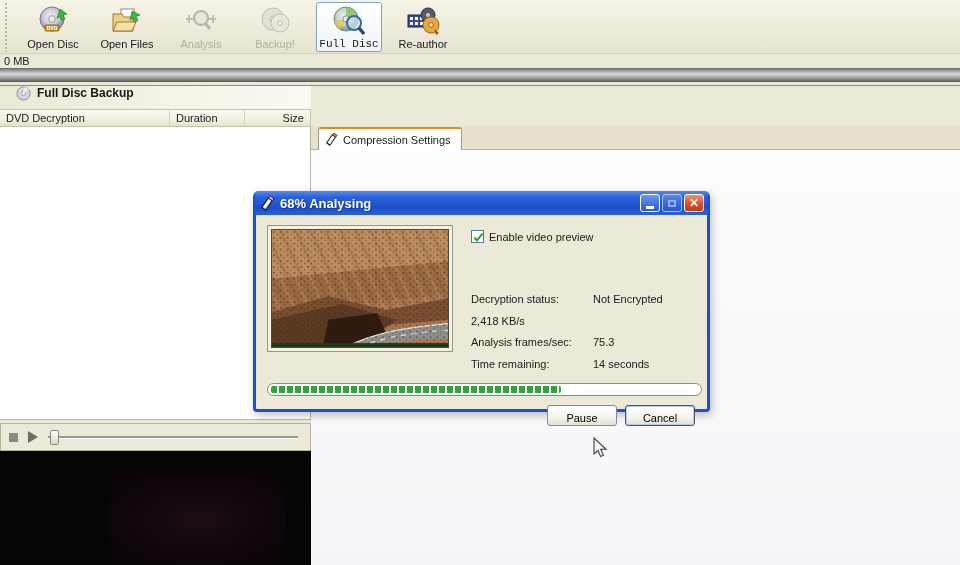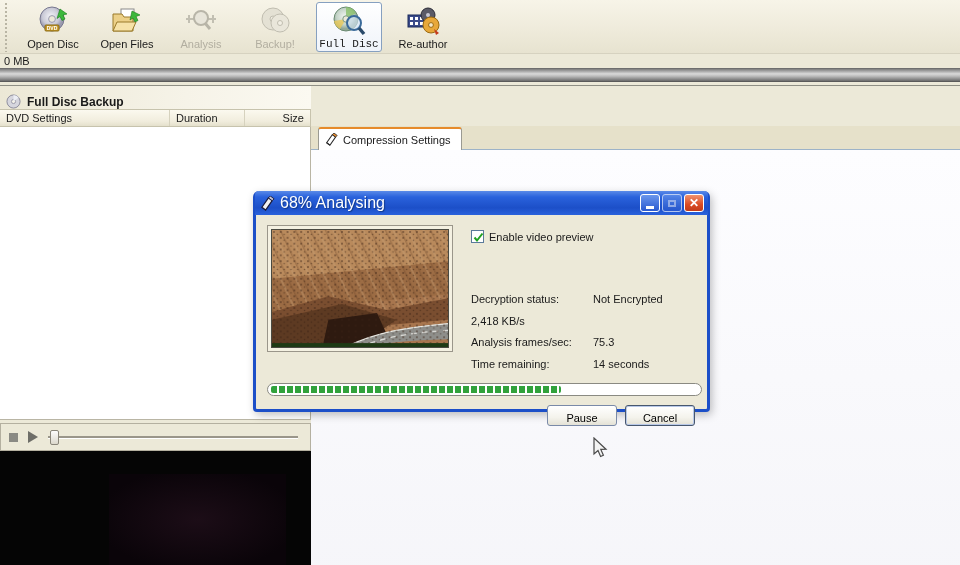--- a/index.html
+++ b/index.html
@@ -25,21 +25,21 @@
   
   .size-row { position:absolute; left:0; top:55px; width:960px; height:13px; }
   .size-row span { position:absolute; left:4px; top:0; }
   .capacity-bar { position:absolute; left:0; top:68px; width:960px; height:14px;
     border-top:1px solid #6e6e6e; border-bottom:1px solid #5a5a5a;
     background:linear-gradient(180deg,#7c7c7c 0%,#d9d9d9 40%,#bcbcbc 60%,#6b6b6b 100%); }
   .panel-split { position:absolute; left:0; top:85px; width:960px; height:1px; background:#8f8f85; }
 
   
   .left-panel { position:absolute; left:0; top:86px; width:311px; height:479px; }
-  .panel-header { height:23px; display:flex; align-items:flex-end; gap:6px; padding-left:6px;
+  .panel-header { height:23px; display:flex; align-items:flex-start; gap:6px; padding-left:16px;
     background:linear-gradient(90deg,#ece8d6 0%,#f6f3e8 60%,#fbf9f1 100%); }
   .panel-header .ph-title { font-weight:bold; font-size:12px; }
   .list-header { display:flex; height:18px; border:1px solid #c7c3ad; border-left:none;
     background:linear-gradient(180deg,#fbf9ef 0%,#f1eddd 70%,#e4e0cc 100%); }
   .list-header .col { padding:2px 6px 0 6px; border-right:1px solid #d6d2be; }
   .col-structure { width:170px; }
   .col-duration { width:75px; text-align:left; }
   .col-size { flex:1; text-align:right; border-right:none !important; }
   .list-body { height:293px; background:#ffffff; border-right:1px solid #b9b5a4; border-bottom:1px solid #b9b5a4; }
   .player-bar { margin-top:3px; height:28px; background:#ece9d8; border:1px solid #b4b0a0;
@@ -62,21 +62,21 @@
     border-radius:3px 3px 0 0; display:flex; align-items:center; gap:5px; padding:0 10px 0 6px; }
   .tab-content { height:454px; background:linear-gradient(180deg,#fdfdff 0%,#f5f5f9 100%); }
 
   
   .dialog { position:absolute; left:253px; top:191px; width:457px; height:221px;
     border:3px solid #1c4fc8; border-top:none; border-radius:6px 6px 4px 4px;
     box-shadow:2px 3px 8px rgba(0,0,0,.25); background:#ece9d8; }
   .titlebar { height:24px; border-radius:4px 4px 0 0; margin:0 -1px; position:relative;
     background:linear-gradient(180deg,#5a8ae8 0%,#2a62dc 25%,#1c4fc8 70%,#2a62dc 100%);
     display:flex; align-items:center; padding-left:5px; gap:5px; }
-  .titlebar .t-text { color:#ffffff; font-weight:normal; font-size:16px; text-shadow:1px 1px 1px #123a8a;text-align:right; }
+  .titlebar .t-text { color:#ffffff; font-weight:bold; font-size:13px; text-shadow:1px 1px 1px #123a8a;text-align:right; }
   .t-buttons { position:absolute; right:4px; top:3px; display:flex; gap:2px; }
   .t-btn { width:20px; height:18px; border-radius:3px; border:1px solid #ffffff;
     display:flex; align-items:center; justify-content:center; color:#fff; font-size:10px; line-height:1; }
   .t-min,.t-max { background:linear-gradient(180deg,#6a96ec,#2a5ad0); }
   .t-max { opacity:.65; }
   .t-min .bar { width:8px; height:3px; background:#fff; margin-top:8px; }
   .t-max .box { width:8px; height:7px; border:2px solid #cfdaf4; }
   .t-close { background:linear-gradient(180deg,#f0926e,#da4a22 60%,#c23a18); font-weight:bold; font-size:12px; }
   .dialog-body { position:relative; height:194px; }
 
@@ -218,21 +218,21 @@
   <div class="left-panel">
     <div class="panel-header">
       <svg width="15" height="15" viewBox="0 0 16 16">
         <circle cx="8" cy="8" r="7" fill="#d6d6de" stroke="#8a8a9a"></circle>
         <circle cx="8" cy="8" r="2.2" fill="#f4f2e8" stroke="#9a9aaa"></circle>
         <path d="M8 1 a7 7 0 0 1 5.5 2.8 l-5.5 4.2 z" fill="#eceef4"></path>
       </svg>
       <span class="ph-title">Full Disc Backup</span>
     </div>
     <div class="list-header">
-      <div class="col col-structure">DVD Settings</div>
+      <div class="col col-structure">DVD Decryption</div>
       <div class="col col-duration">Duration</div>
       <div class="col col-size">Size</div>
     </div>
     <div class="list-body"></div>
     <div class="player-bar">
       <div class="pc-stop"></div>
       <div class="pc-play"></div>
       <div class="pc-slider">
         <div class="pc-track"></div>
         <div class="pc-thumb"></div>

